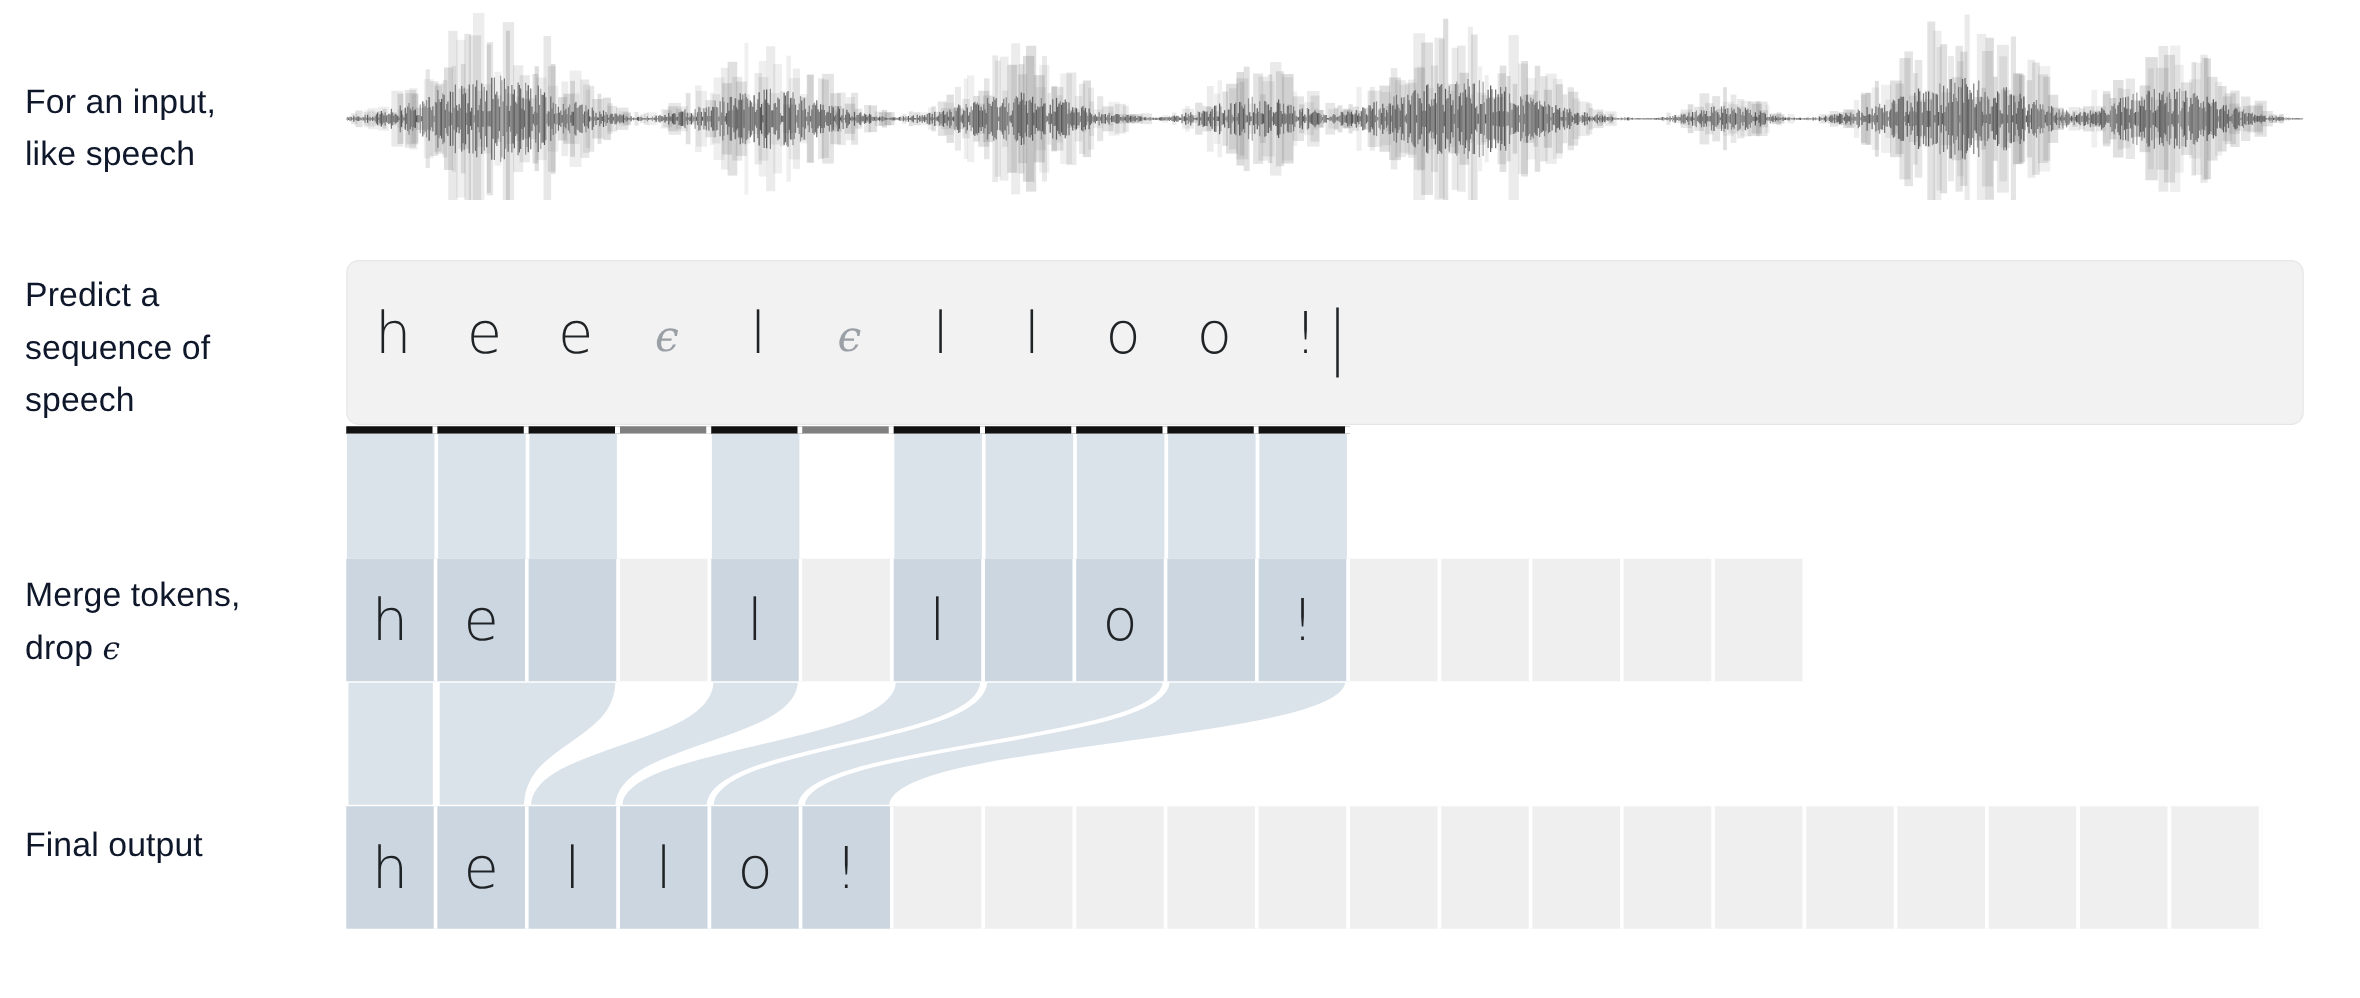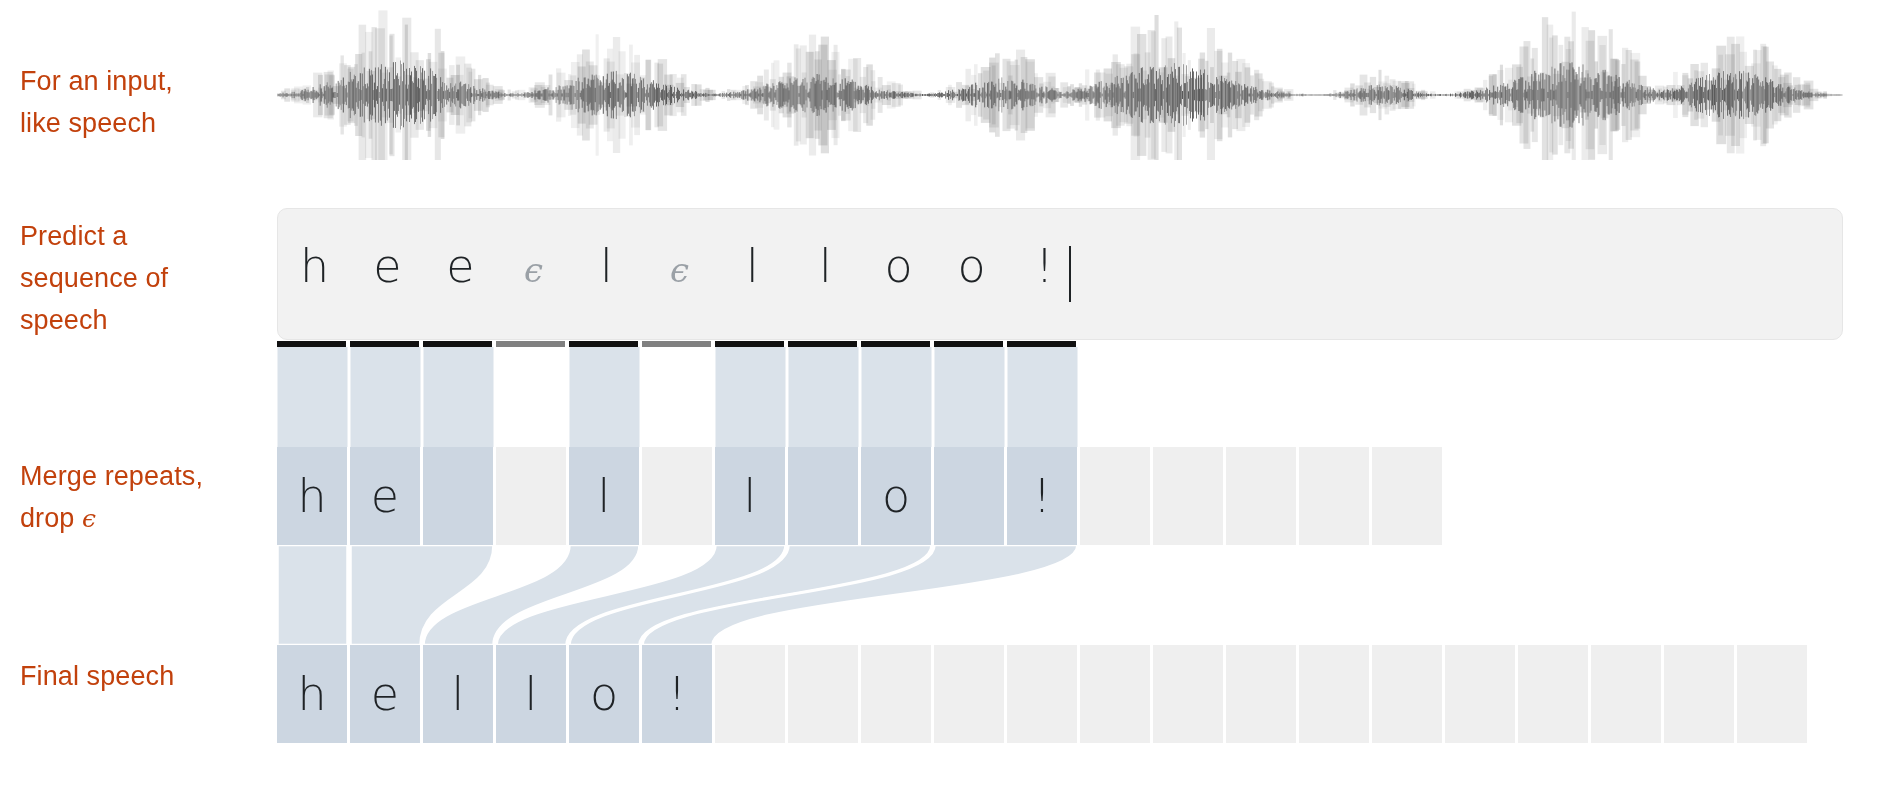--- a/index.html
+++ b/index.html
@@ -10,21 +10,21 @@
     overflow:hidden;
     position:relative;
   }
   .stage{position:absolute;left:0;top:0;width:1888px;height:798px;}
 
   
   .row-label{
     position:absolute;
     left:20px;
     width:240px;
-    color:#c2410c;
+    color:#0f172a;
     font-size:27px;
     line-height:42px;
     font-weight:400;
     letter-spacing:.1px;
     white-space:pre-line;
   }
   .row-label .eps{
     font-family:"DejaVu Serif",serif;
     font-style:italic;
     font-size:25px;
@@ -2205,21 +2205,21 @@
       <div class="tbar b"></div>
       <div class="tbar t"></div>
       <div class="tbar b"></div>
       <div class="tbar t"></div>
       <div class="tbar t"></div>
       <div class="tbar t"></div>
       <div class="tbar t"></div>
       <div class="tbar t"></div>
     </div>
 
-  <div class="row-label" id="label-merge"><span>Merge repeats,
+  <div class="row-label" id="label-merge"><span>Merge tokens,
 drop </span><span class="eps">ϵ</span></div>
 
   <svg id="flow-layer" viewBox="0 0 1888 798" preserveAspectRatio="none">
       <g>
         <rect x="277.5" y="347" width="70.0" height="100" fill="#dae2ea"></rect>
         <rect x="350.5" y="347" width="70.0" height="100" fill="#dae2ea"></rect>
         <rect x="423.5" y="347" width="70.0" height="100" fill="#dae2ea"></rect>
         <rect x="496.5" y="347" width="70.0" height="100" fill="#ffffff"></rect>
         <rect x="569.5" y="347" width="70.0" height="100" fill="#dae2ea"></rect>
         <rect x="642.5" y="347" width="70.0" height="100" fill="#ffffff"></rect>
@@ -2251,21 +2251,21 @@
       <div class="mcell on">o</div>
       <div class="mcell on"></div>
       <div class="mcell on">!</div>
       <div class="mcell ph"></div>
       <div class="mcell ph"></div>
       <div class="mcell ph"></div>
       <div class="mcell ph"></div>
       <div class="mcell ph"></div>
     </div>
 
-  <div class="row-label" id="label-final">Final speech</div>
+  <div class="row-label" id="label-final">Final output</div>
 
   <div id="final-row" style="width: 1533px;">
       <div class="fcell on">h</div>
       <div class="fcell on">e</div>
       <div class="fcell on">l</div>
       <div class="fcell on">l</div>
       <div class="fcell on">o</div>
       <div class="fcell on">!</div>
       <div class="fcell ph"></div>
       <div class="fcell ph"></div>

